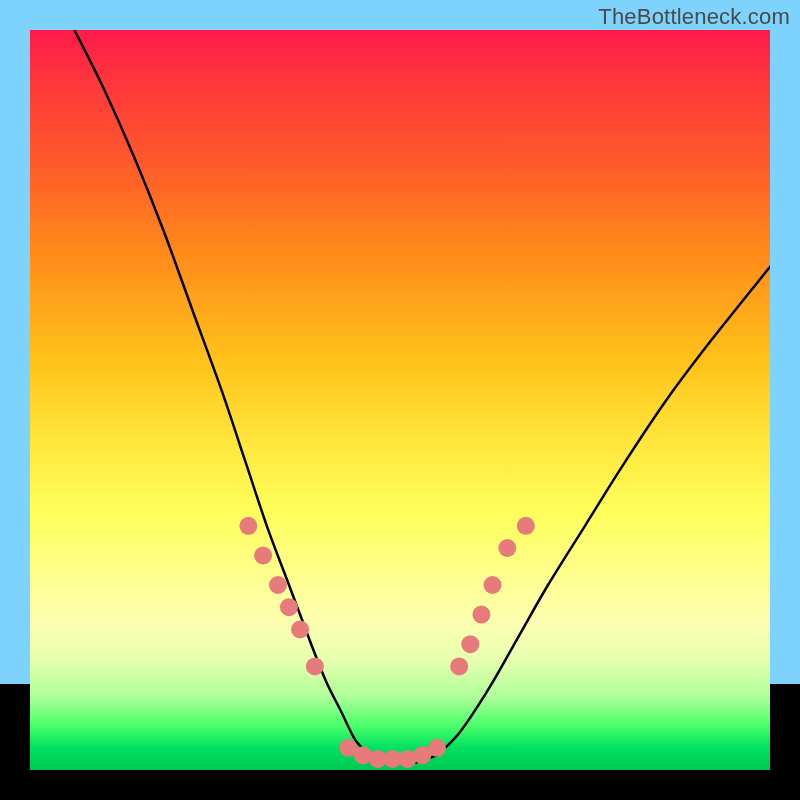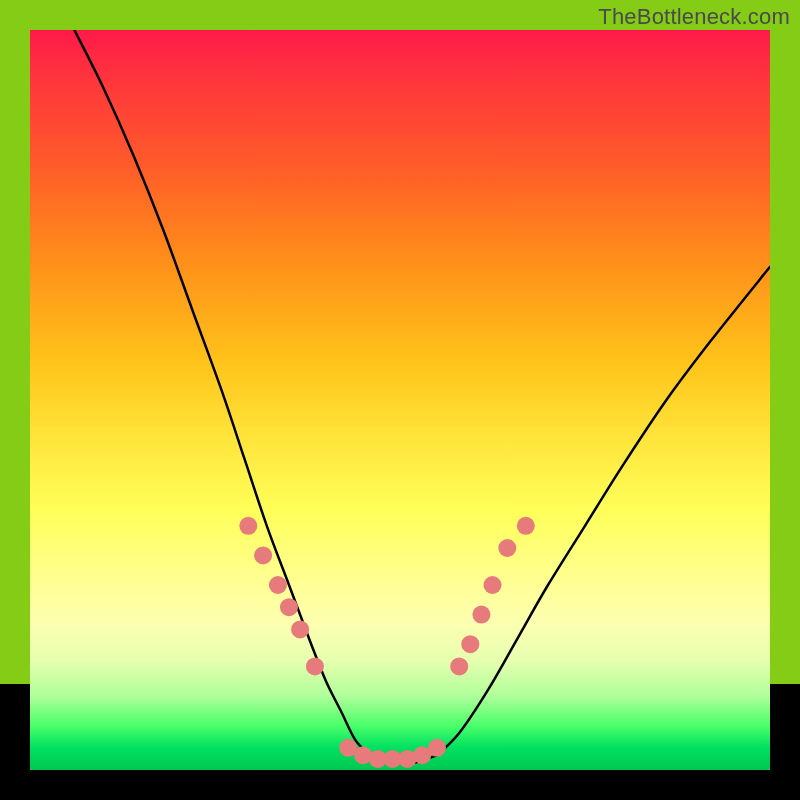--- a/index.html
+++ b/index.html
@@ -8,21 +8,21 @@
     width: 800px;
     height: 800px;
     overflow: hidden;
     background: #000;
     font-family: Arial, Helvetica, sans-serif;
   }
   .frame {
     position: relative;
     width: 800px;
     height: 684px;
-    background: #84cc16;
+    background: #7dd3fc;
   }
   .plot {
     position: absolute;
     left: 30px;
     top: 30px;
     width: 740px;
     height: 740px;
     background: linear-gradient(to bottom,
       #ff1a4a 0%,
       #ff3a3a 8%,

